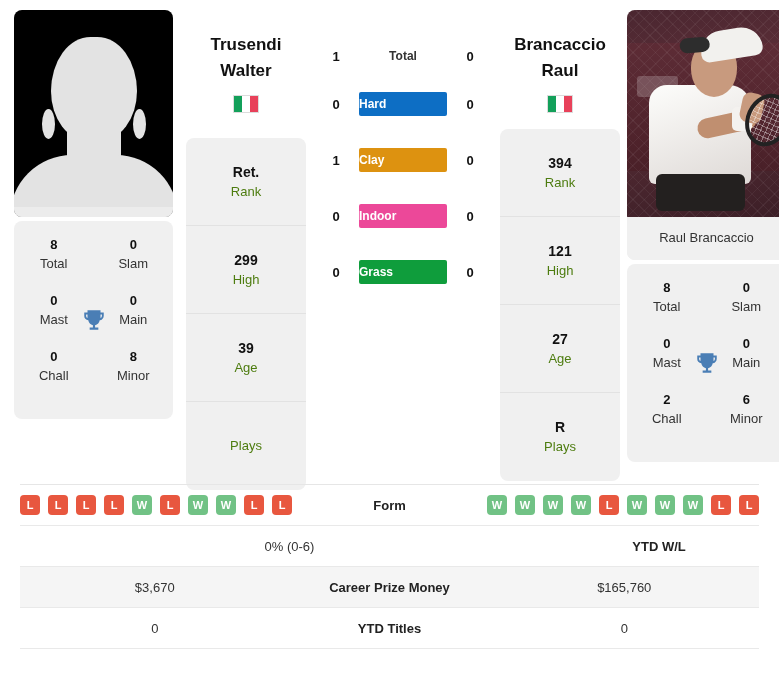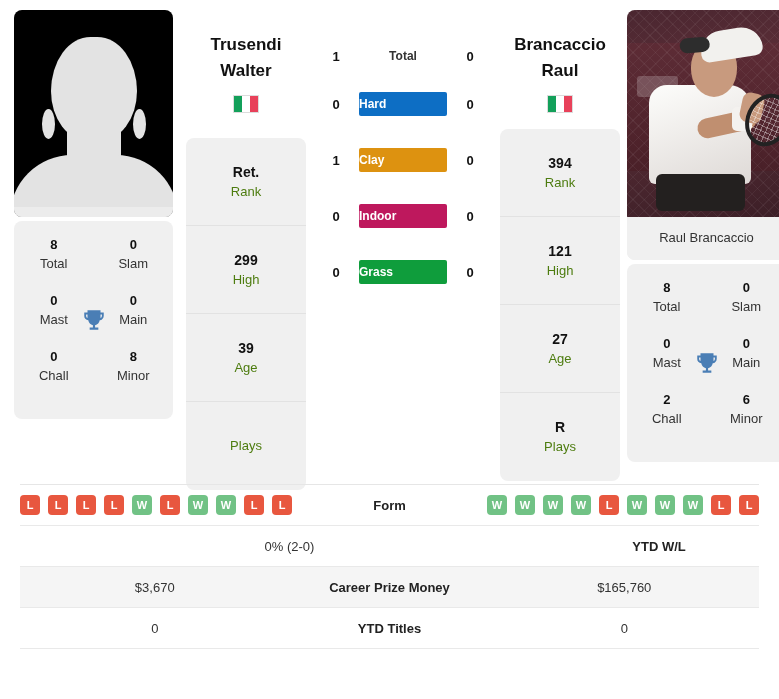--- a/index.html
+++ b/index.html
@@ -291,21 +291,21 @@
           <div class="h2h-score">1</div>
           <div class="h2h-mid">
             <div class="surf-badge" style="background:#dd9210;margin:12px auto;">Clay</div>
           </div>
           <div class="h2h-score">0</div>
         </div>
 
         <div class="surf-row">
           <div class="h2h-score">0</div>
           <div class="h2h-mid">
-            <div class="surf-badge" style="background:#be185d;margin:0 auto;">Indoor</div>
+            <div class="surf-badge" style="background:#ec4899;margin:0 auto;">Indoor</div>
           </div>
           <div class="h2h-score">0</div>
         </div>
 
         <div class="surf-row">
           <div class="h2h-score">0</div>
           <div class="h2h-mid">
             <div class="surf-badge" style="background:#0f9d3c;margin:0 auto;">Grass</div>
           </div>
           <div class="h2h-score">0</div>
@@ -428,21 +428,21 @@
             <div class="fbadge" style="background: rgb(113, 194, 133);">W</div>
             <div class="fbadge" style="background: rgb(113, 194, 133);">W</div>
             <div class="fbadge" style="background: rgb(232, 87, 63);">L</div>
             <div class="fbadge" style="background: rgb(232, 87, 63);">L</div>
           </div>
       </div>
     </div>
 
 
     <div class="srow">
-      <div class="scell-l">0% (2-0)</div>
+      <div class="scell-l">0% (0-6)</div>
       <div class="scell-m">YTD W/L</div>
     </div>
 
     <div class="srow alt">
       <div class="scell-l">$3,670</div>
       <div class="scell-m">Career Prize Money</div>
       <div class="scell-r">$165,760</div>
     </div>
 
     <div class="srow">

